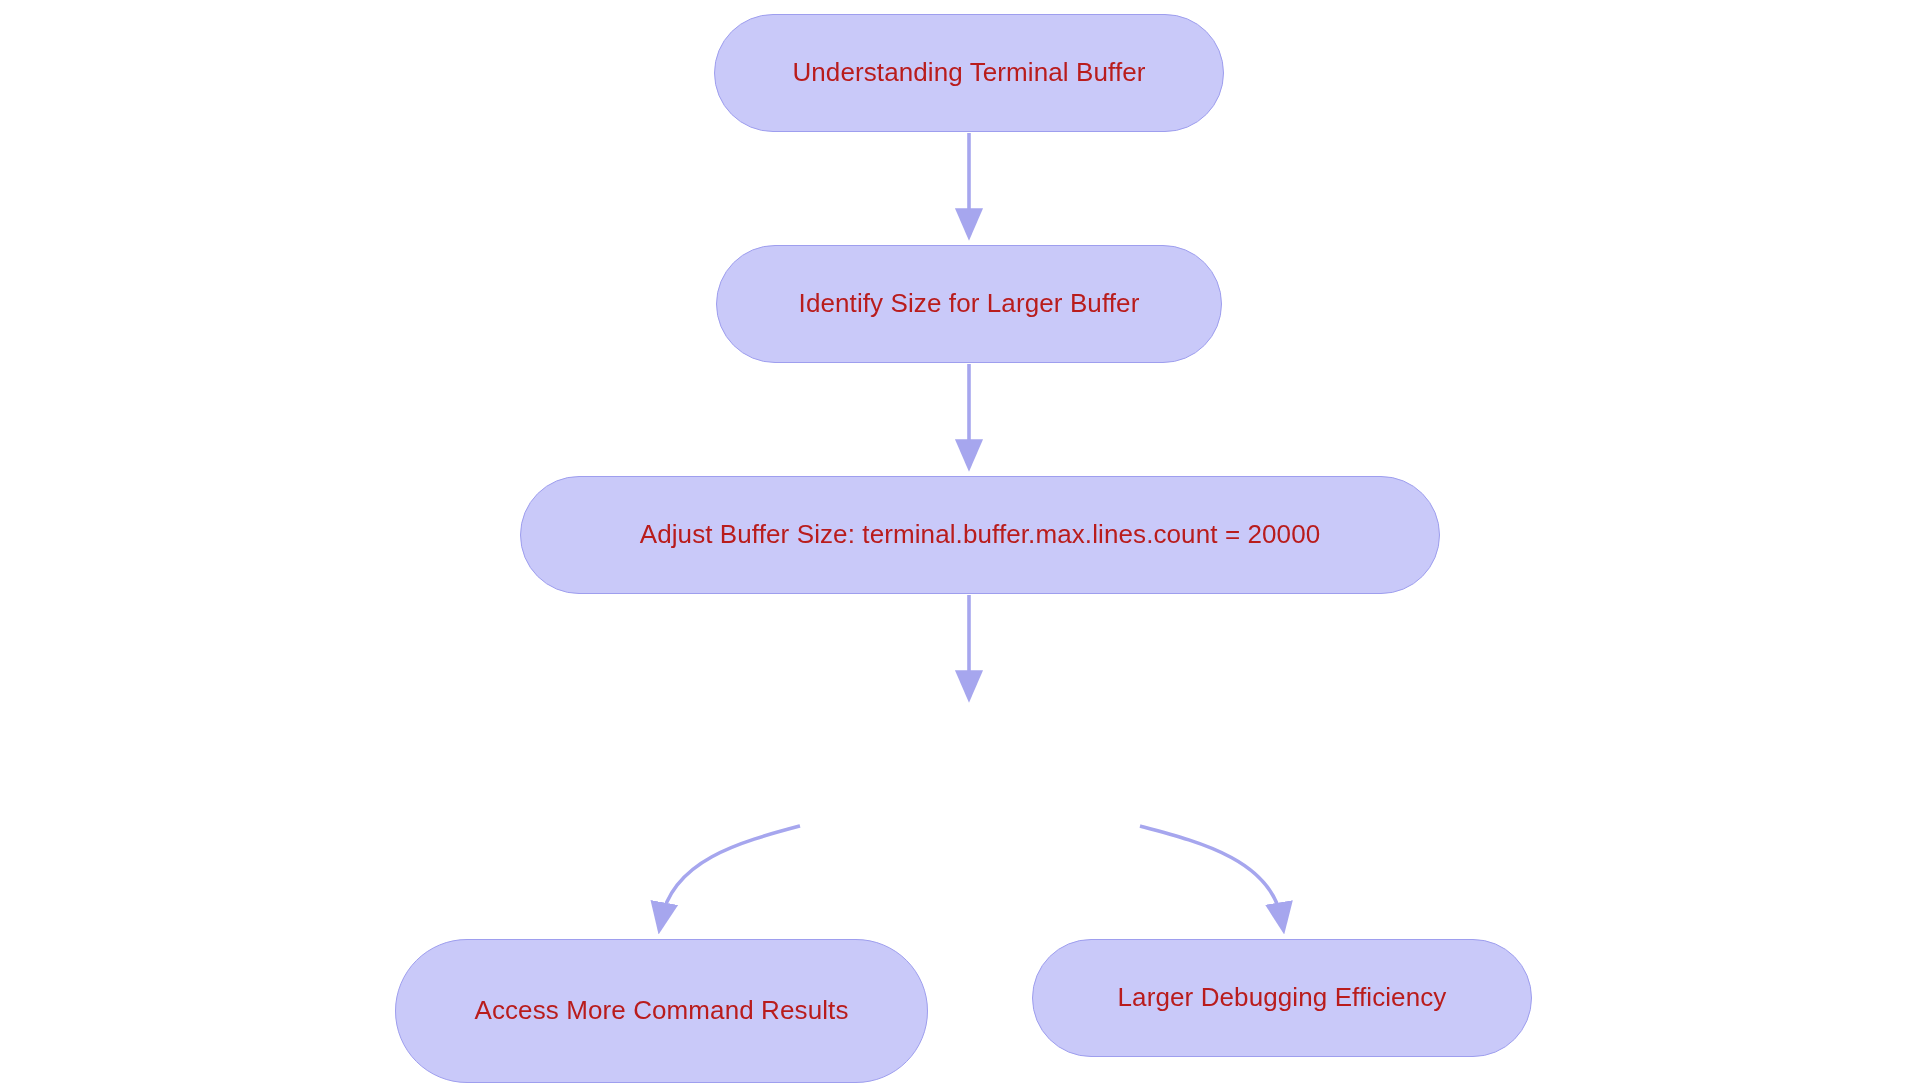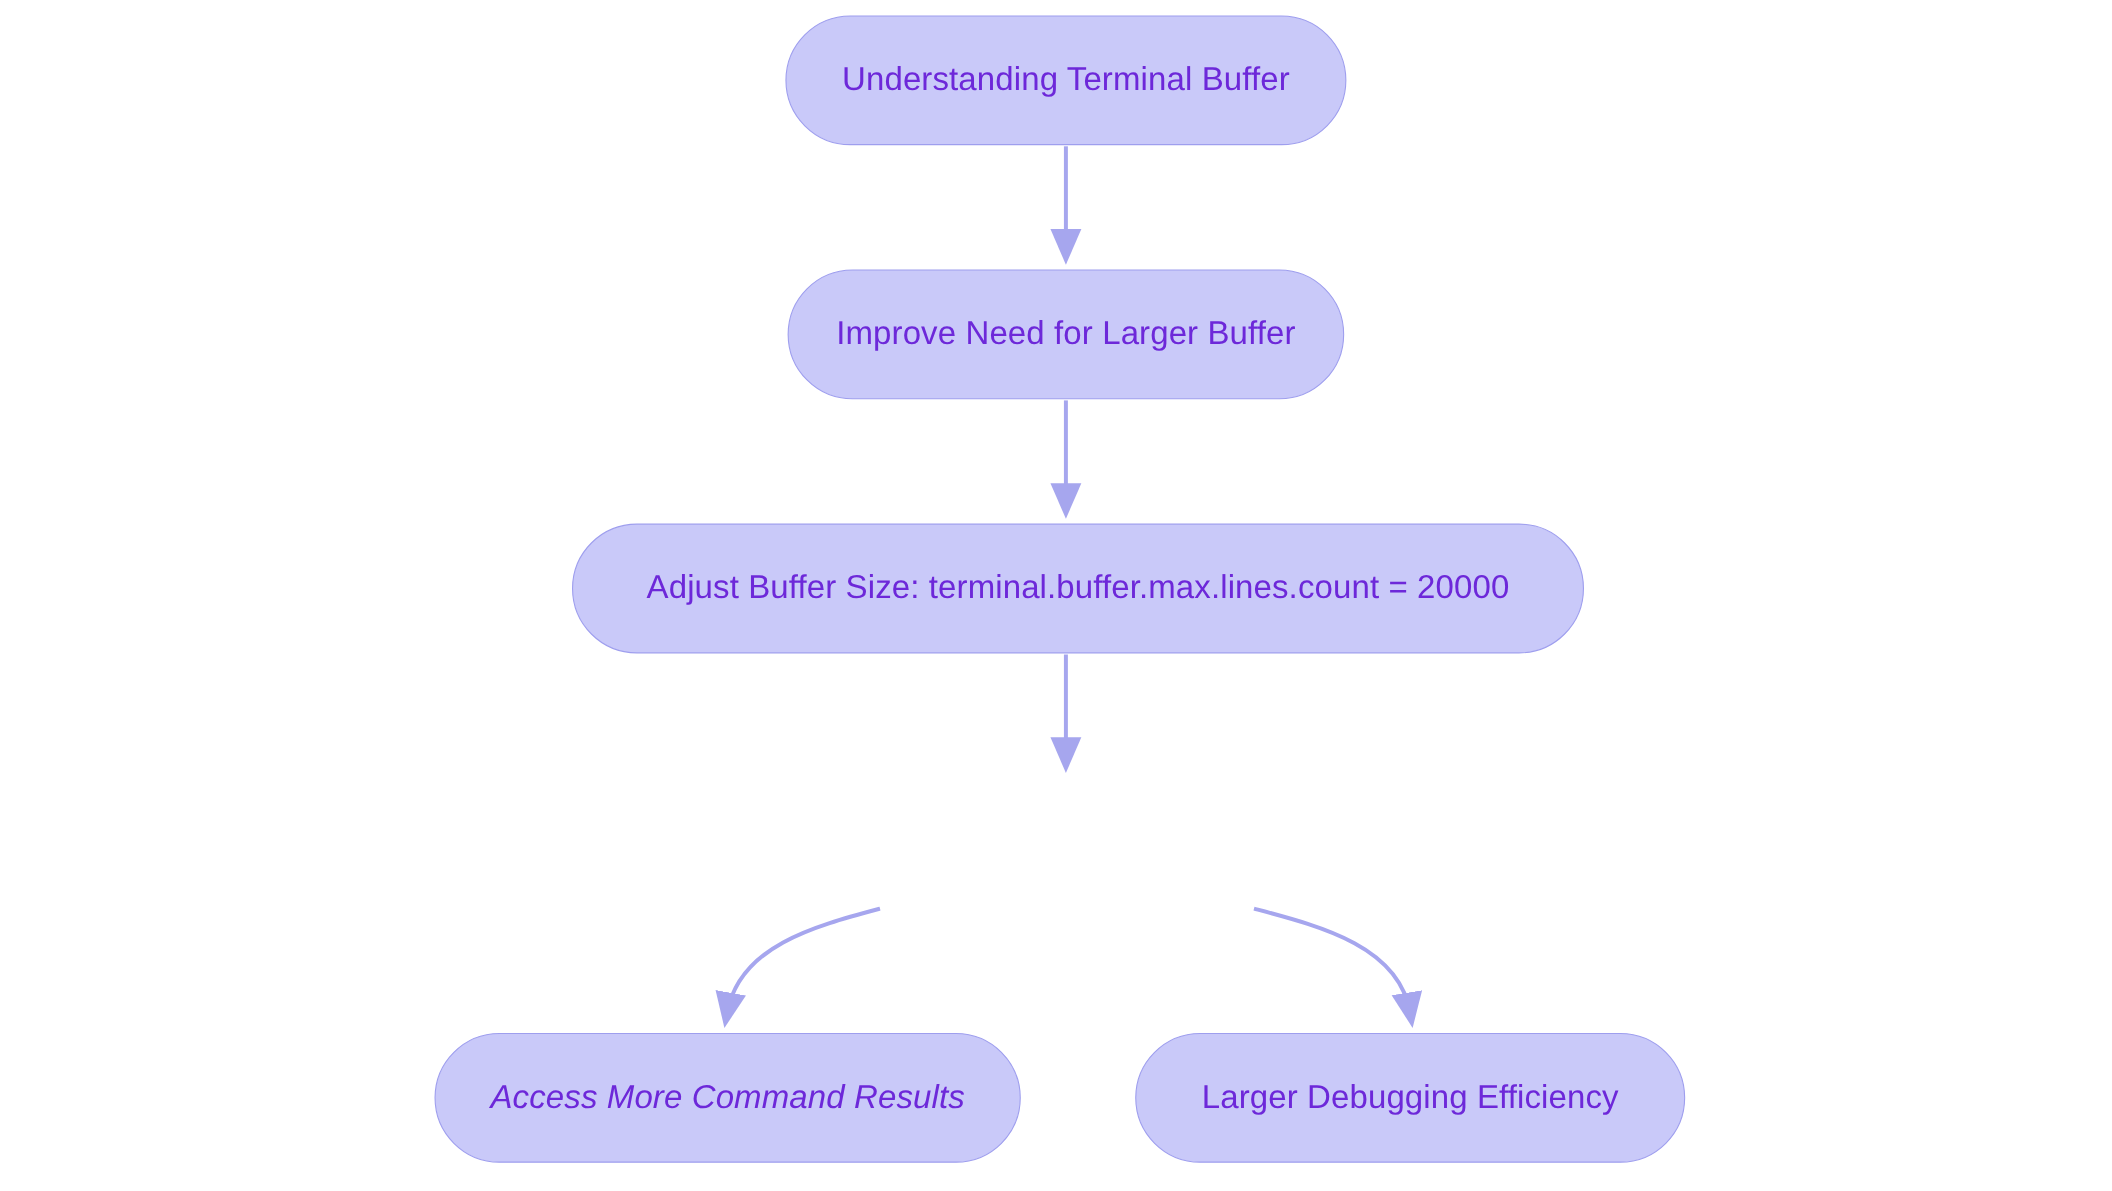--- a/index.html
+++ b/index.html
@@ -33,35 +33,35 @@
     box-sizing: border-box;
     display: flex;
     align-items: center;
     justify-content: center;
     background: #c9c9f9;
     border: 1.6px solid #9e9eee;
     border-radius: 999px;
     text-align: center;
   }
   .node-label {
-    color: #6d28d9;
+    color: #b91c1c;
     font-family: "Liberation Sans", sans-serif;
-    font-size: 30px;
+    font-size: 26px;
     font-weight: 400;
     letter-spacing: 0.1px;
     line-height: 1.15;
     white-space: nowrap;
     padding: 0 14px;
   }
   
   #node-n1 { left: 714px; top: 14px;  width: 510px; height: 118px; }
   #node-n2 { left: 716px; top: 245px; width: 506px; height: 118px; }
   #node-n3 { left: 520px; top: 476px; width: 920px; height: 118px; }
   #node-n4 { left: 700px; top: 707px; width: 540px; height: 118px; }
-  #node-n5 { left: 395px; top: 939px; width: 533px; height: 118px; font-style: italic; }
+  #node-n5 { left: 395px; top: 939px; width: 533px; height: 144px; }
   #node-n6 { left: 1032px; top: 939px; width: 500px; height: 118px; }
 </style>
 </head>
 <body>
 
 <div id="diagram-root">
 
   <svg id="edge-layer" width="1920" height="1083" viewBox="0 0 1920 1083" xmlns="http://www.w3.org/2000/svg">
     <defs>
       <marker id="arrowhead" markerWidth="9" markerHeight="9" refX="5.2" refY="4.5" orient="auto" markerUnits="strokeWidth">
@@ -78,21 +78,21 @@
     <path d="M 800 826 C 740 842, 672 860, 661 921" fill="none" stroke="#a6a6ee" stroke-width="3.6" marker-end="url(#arrowhead)"></path>
 
     <path d="M 1140 826 C 1200 842, 1272 860, 1282 921" fill="none" stroke="#a6a6ee" stroke-width="3.6" marker-end="url(#arrowhead)"></path>
   </svg>
 
   <div class="node" id="node-n1">
     <span class="node-label">Understanding Terminal Buffer</span>
   </div>
 
   <div class="node" id="node-n2">
-    <span class="node-label">Improve Need for Larger Buffer</span>
+    <span class="node-label">Identify Size for Larger Buffer</span>
   </div>
 
   <div class="node" id="node-n3">
     <span class="node-label">Adjust Buffer Size: terminal.buffer.max.lines.count = 20000</span>
   </div>
 
 
   <div class="node" id="node-n5">
     <span class="node-label">Access More Command Results</span>
   </div>

